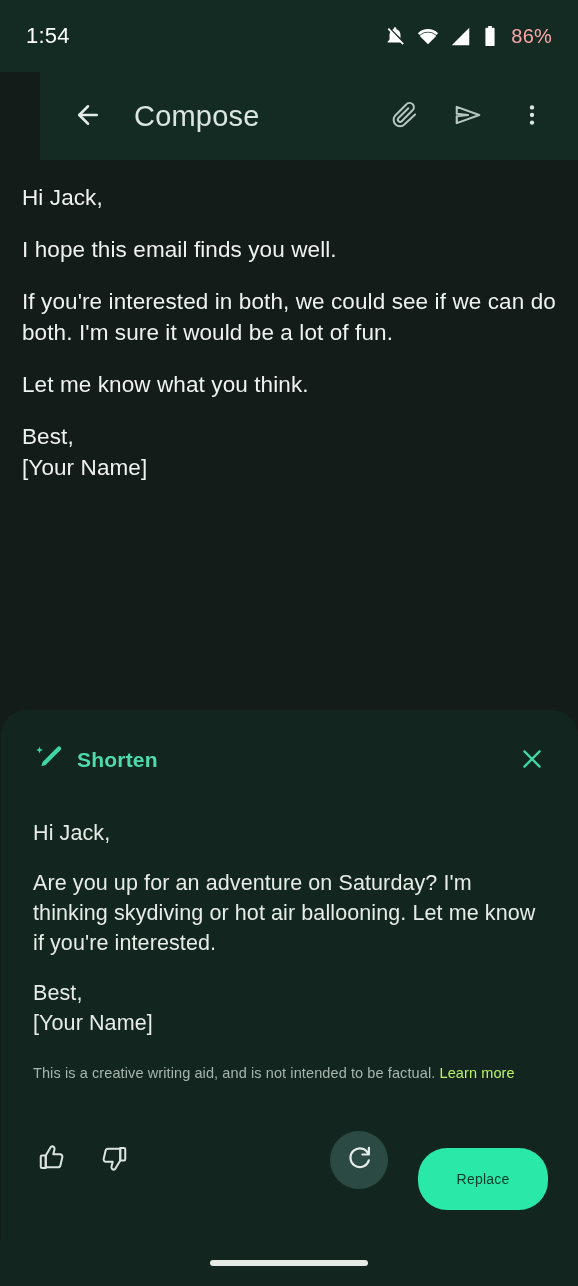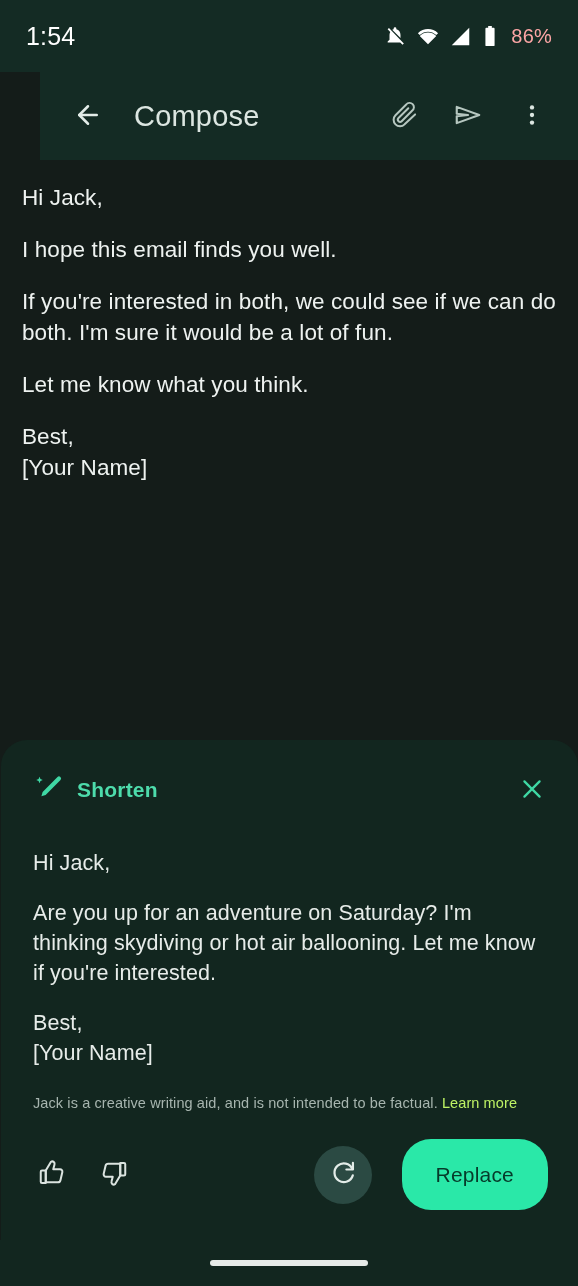--- a/index.html
+++ b/index.html
@@ -18,21 +18,21 @@
 
   
   .status-bar {
     height:72px;
     background:#142b24;
     display:flex; align-items:center;
     padding:0 26px;
     flex:0 0 auto;
   }
   .status-time {
-    color:#ffffff; font-size:25px; letter-spacing:.2px;
+    color:#ffffff; font-size:22px; letter-spacing:.2px;
   }
   .status-icons {
     margin-left:auto;
     display:flex; align-items:center; gap:11px;
   }
   .status-icons svg { display:block; }
   .battery-pct {
     color:#fca5a5; font-size:20px; font-weight:400; letter-spacing:.2px;
     margin-left:2px;
   }
@@ -148,33 +148,34 @@
   .spacer { flex:1 1 auto; }
   .refresh-btn {
     width:58px; height:58px;
     border-radius:50%;
     background:#2b4a43;
     display:flex; align-items:center; justify-content:center;
     border:none; cursor:pointer;
     flex:0 0 auto;
   }
   .replace-btn {
-    height:71px;
+    height:62px;
     min-width:130px;
     padding:0 34px;
     border-radius:29px;
     background:#2ae8a8;
     color:#063a2a;
-    font-size:21px;
+    font-size:14px;
     font-family:"Liberation Sans", sans-serif;
     letter-spacing:.2px;
     border:none; cursor:pointer;
     margin-left:18px;
     display:flex; align-items:center; justify-content:center;
     flex:0 0 auto;
+    margin-top:39px;
   }
 
   
   .nav-bar {
     position:absolute;
     left:0; right:0; bottom:0;
     height:46px;
     background:#12261f;
     display:flex; align-items:center; justify-content:center;
   }
@@ -290,21 +291,21 @@
     <div class="sheet-content">
       <p class="sug-para">Hi Jack,</p>
       <p class="sug-para">Are you up for an adventure on Saturday? I'm thinking skydiving or hot air ballooning. Let me know if you're interested.</p>
       <p class="sug-para">
         <span class="nl">Best,</span>
         <span class="nl">[Your Name]</span>
       </p>
     </div>
 
     <div class="disclaimer">
-      <span>Jack is a creative writing aid, and is not intended to be factual. </span><a class="disclaimer-link">Learn more</a>
+      <span>This is a creative writing aid, and is not intended to be factual. </span><a class="disclaimer-link">Learn more</a>
     </div>
 
     <div class="sheet-actions">
       <button class="icon-btn">
         <span>
           <svg width="30" height="30" viewBox="0 0 24 24" fill="none" stroke="#dbe4e0" stroke-width="1.6" stroke-linejoin="round">
             <path d="M7 10v10H4a1 1 0 0 1-1-1v-8a1 1 0 0 1 1-1z"></path>
             <path d="M7 10l4.2-7a1.9 1.9 0 0 1 2.8 2.2L13 9h5.4a1.9 1.9 0 0 1 1.85 2.35l-1.5 6.4A2.1 2.1 0 0 1 16.7 19.4H7z"></path>
           </svg>
         </span>

